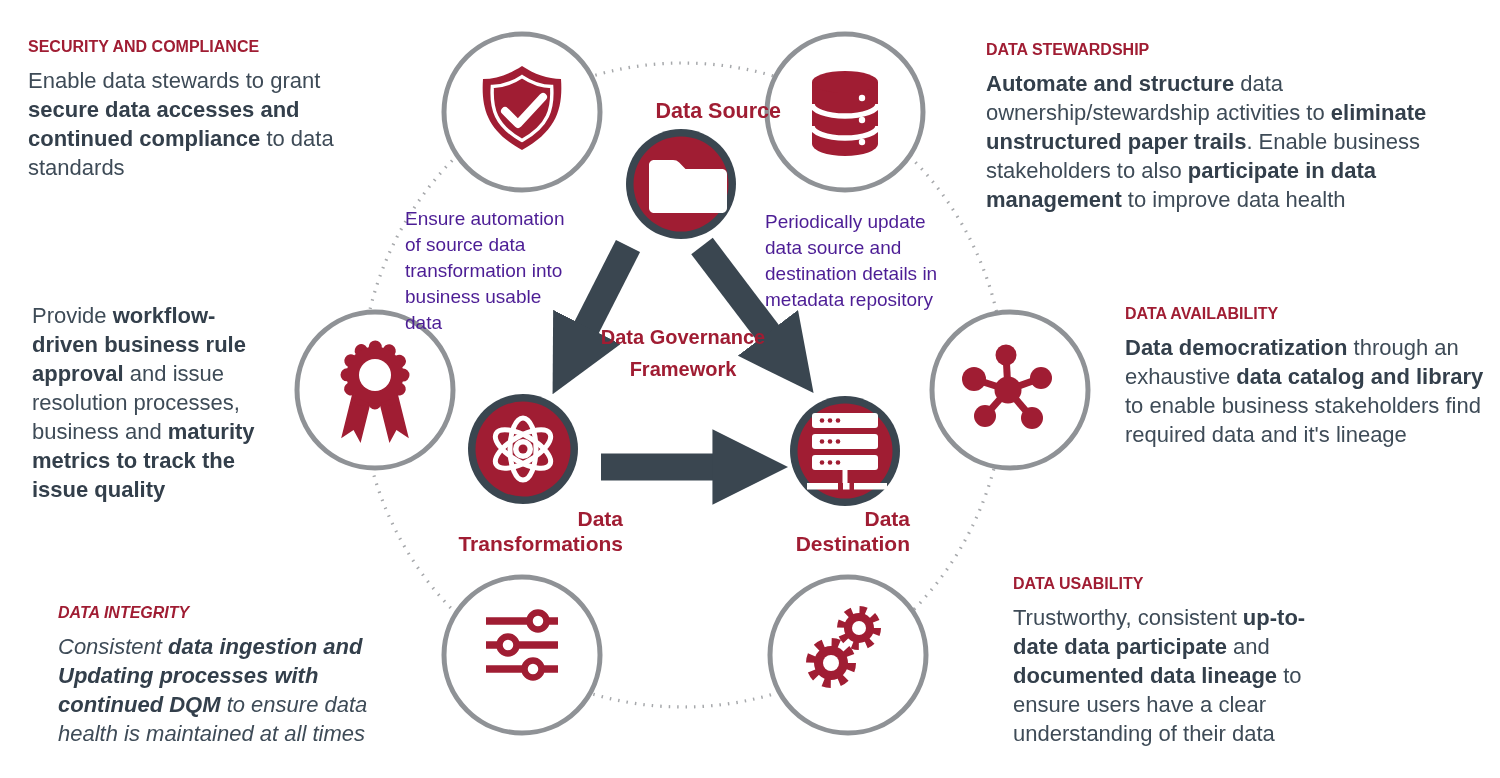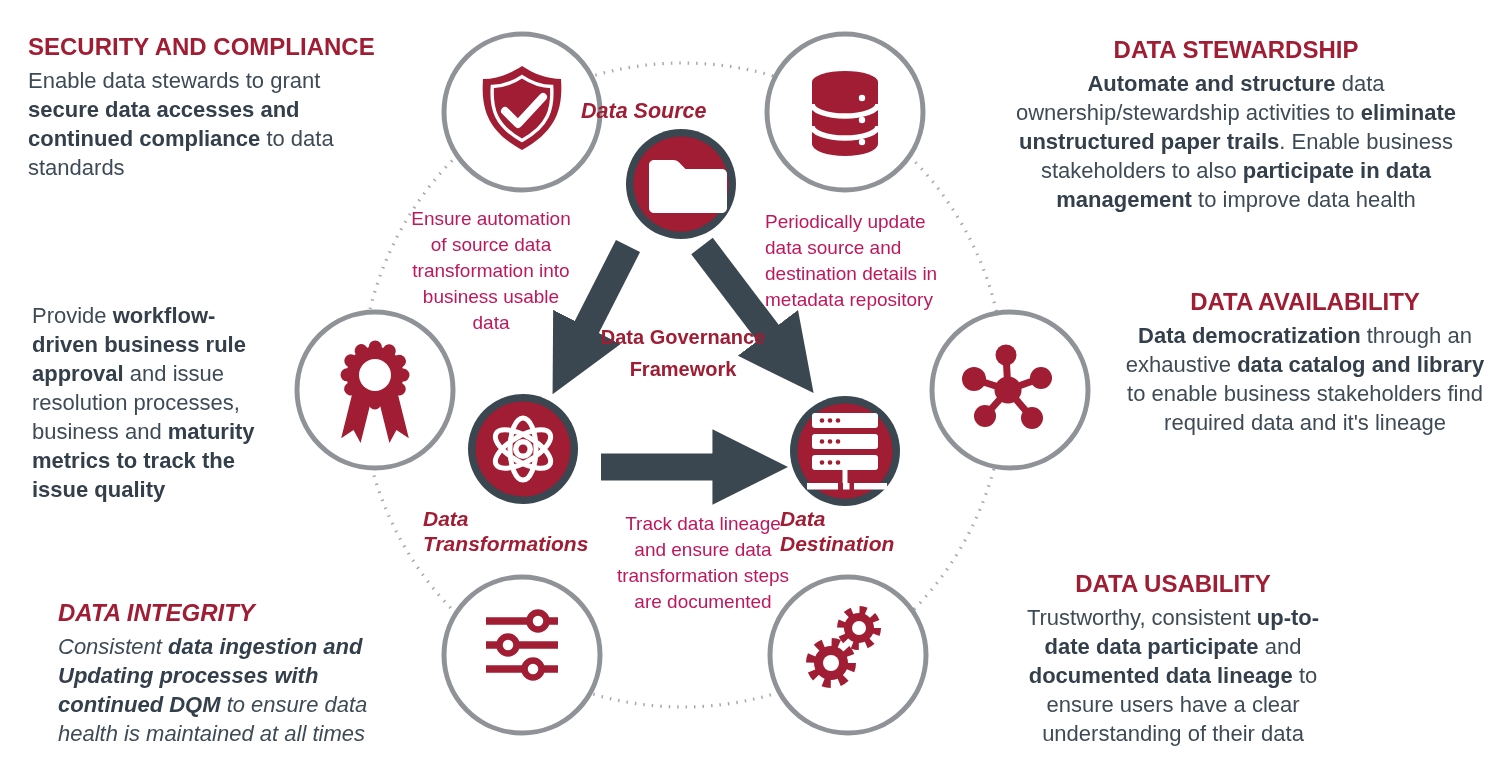--- a/index.html
+++ b/index.html
@@ -3,28 +3,28 @@
 <meta charset="utf-8">
 <style>
   html,body{margin:0;padding:0;background:#ffffff;}
   .canvas{
     position:relative;width:1500px;height:778px;background:#ffffff;overflow:hidden;
     font-family:"Liberation Sans",sans-serif;
   }
   .layer-svg{position:absolute;left:0;top:0;}
   .txt{position:absolute;}
   .sec-title{
-    font-size:24px;font-weight:700;color:#A01D33;line-height:27px;margin:0 0 6px 0;
+    font-size:16px;font-weight:700;color:#A01D33;line-height:27px;margin:0 0 6px 0;
     letter-spacing:0px;
   }
   .sec-body{font-size:22px;line-height:29px;color:#3E4B57;margin:0;}
   .sec-body .rt-b{font-weight:700;color:#333F4B;}
-  .align-r{text-align:center;}
-  .ann{font-size:19px;line-height:26px;color:#be185d;}
-  .node-label{font-size:21px;font-weight:700;color:#A01D33;text-align:left;line-height:25px;font-style:italic;}
+  .align-r{text-align:left;}
+  .ann{font-size:19px;line-height:26px;color:#4c1d95;}
+  .node-label{font-size:21px;font-weight:700;color:#A01D33;text-align:right;line-height:25px;}
   .framework-title{
     font-size:20px;font-weight:700;color:#A01D33;text-align:center;line-height:32px;
   }
 </style>
 </head>
 <body>
 
 <div class="canvas">
 
   <svg class="layer-svg" width="1500" height="778" viewBox="0 0 1500 778">
@@ -170,35 +170,34 @@
   <div class="txt" style="left:58px;top:599px;width:350px;font-style:italic;">
     <h2 class="sec-title">DATA INTEGRITY</h2>
     <p class="sec-body"><span>Consistent </span><span class="rt-b">data ingestion and Updating processes with continued DQM</span><span> to ensure data health is maintained at all times</span></p>
   </div>
 
   <div class="txt align-r" style="right:14px;top:36px;width:500px;">
     <h2 class="sec-title">DATA STEWARDSHIP</h2>
     <p class="sec-body"><span class="rt-b">Automate and structure</span><span> data ownership/stewardship activities to </span><span class="rt-b">eliminate unstructured paper trails</span><span>. Enable business stakeholders to also </span><span class="rt-b">participate in data management</span><span> to improve data health</span></p>
   </div>
 
-  <div class="txt align-r" style="right:15px;top:288px;width:360px;margin-left:28px;">
+  <div class="txt align-r" style="right:15px;top:300px;width:360px;margin-left:28px;">
     <h2 class="sec-title">DATA AVAILABILITY</h2>
     <p class="sec-body"><span class="rt-b">Data democratization</span><span> through an exhaustive </span><span class="rt-b">data catalog and library</span><span> to enable business stakeholders find required data and it's lineage</span></p>
   </div>
 
   <div class="txt align-r" style="right:167px;top:570px;width:320px;">
     <h2 class="sec-title">DATA USABILITY</h2>
     <p class="sec-body"><span>Trustworthy, consistent </span><span class="rt-b">up-to-date data participate</span><span> and </span><span class="rt-b">documented data lineage</span><span> to ensure users have a clear understanding of their data</span></p>
   </div>
 
   <div class="txt ann align-r" style="left:405px;top:206px;width:172px;">Ensure automation of source data transformation into business usable data</div>
 
   <div class="txt ann" style="left:765px;top:209px;width:180px;">Periodically update data source and destination details in metadata repository</div>
 
-  <div class="txt ann" style="left:612px;top:511px;width:182px;text-align:center;">Track data lineage and ensure data transformation steps are documented</div>
 
   <div class="txt node-label" style="left:581px;top:99px;width:200px;font-size:21.5px;">Data Source</div>
 
   <div class="txt framework-title" style="left:598px;top:321px;width:170px;">Data Governance Framework</div>
 
   <div class="txt node-label" style="left:423px;top:506px;width:200px;">Data Transformations</div>
 
   <div class="txt node-label" style="left:780px;top:506px;width:130px;">Data Destination</div>
 
 </div>

